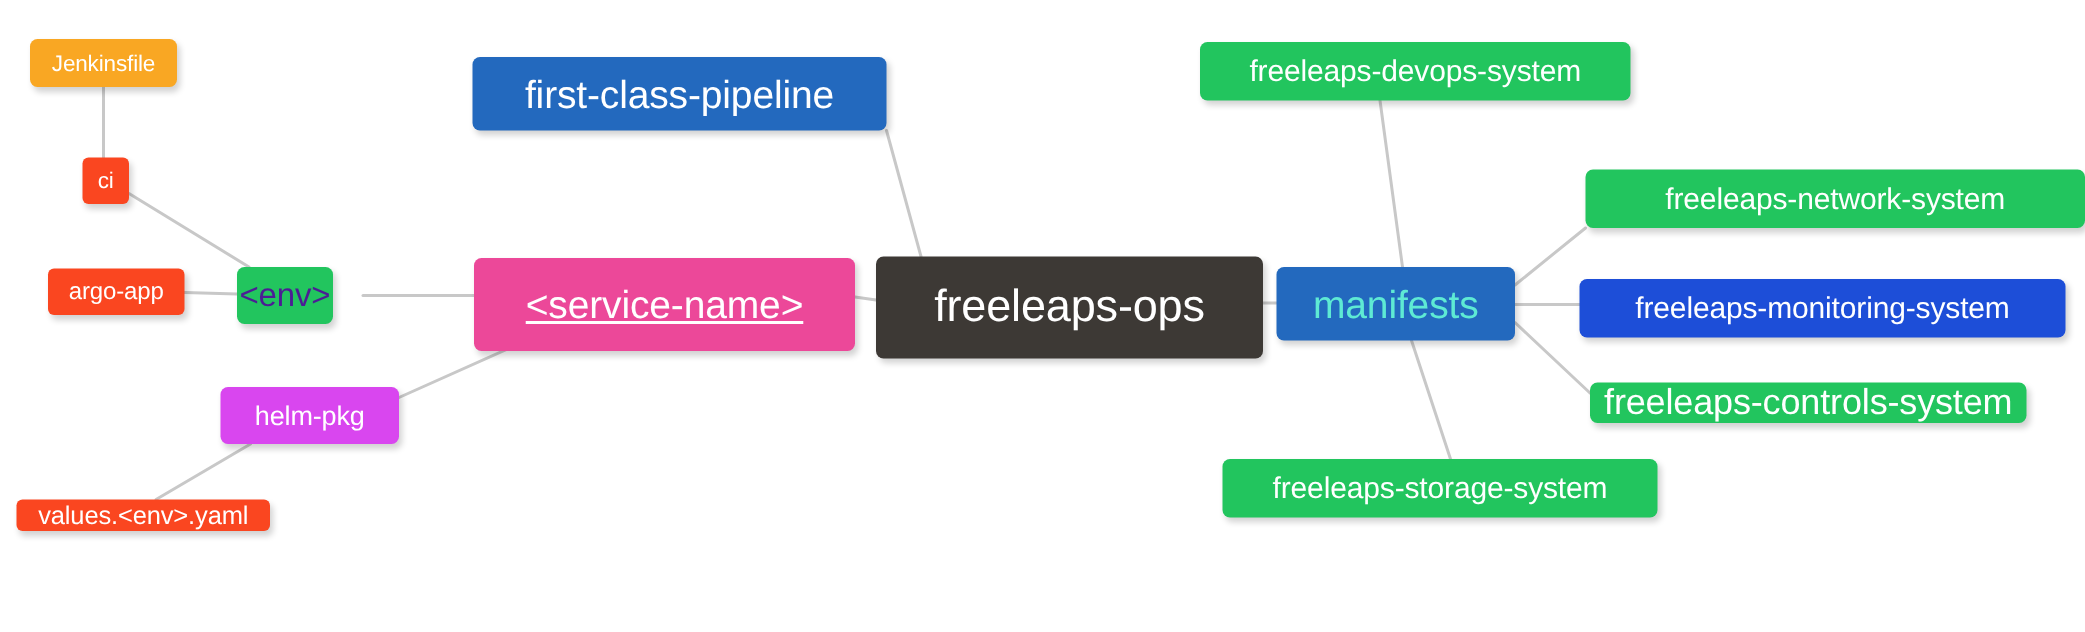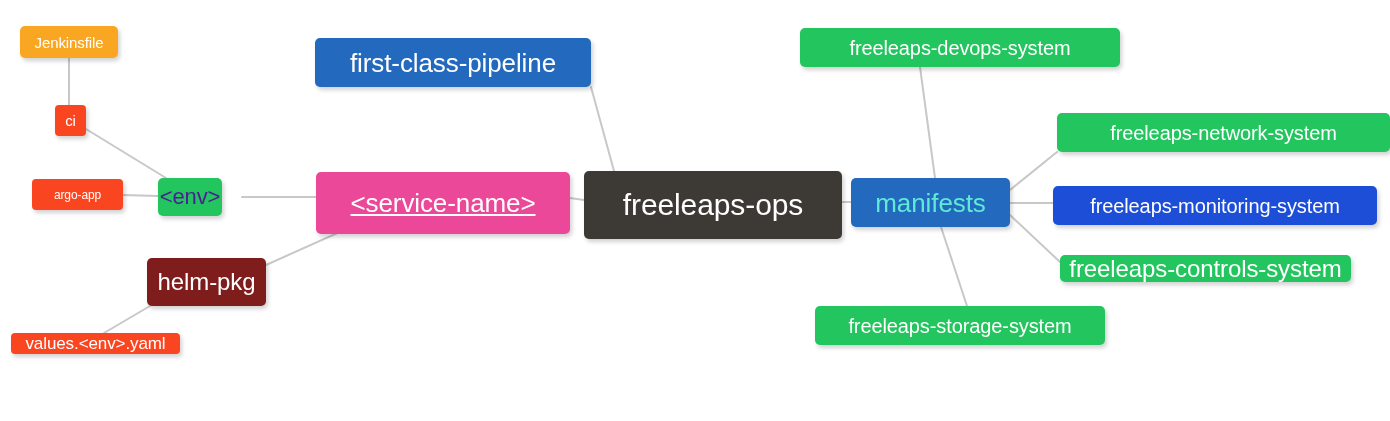--- a/index.html
+++ b/index.html
@@ -78,33 +78,33 @@
       </div>
       <div class="mm-node" style="left: 158px; top: 178px; width: 64px; height: 38px; background: rgb(34, 197, 94); font-size: 22px; border-radius: 5px; color: #4c1d95;">
         <span class="mm-label">&lt;env&gt;</span>
       </div>
       <div class="mm-node" style="left: 55px; top: 105px; width: 31px; height: 31px; background: rgb(250, 70, 32); font-size: 15px; border-radius: 4px; color: rgb(255, 255, 255);">
         <span class="mm-label">ci</span>
       </div>
       <div class="mm-node" style="left: 20px; top: 26px; width: 98px; height: 32px; background: rgb(249, 167, 35); font-size: 15px; border-radius: 5px; color: rgb(255, 255, 255); justify-content: center;">
         <span class="mm-label">Jenkinsfile</span>
       </div>
-      <div class="mm-node" style="left: 32px; top: 179px; width: 91px; height: 31px; background: rgb(250, 70, 32); font-size: 12px; border-radius: 4px; color: rgb(255, 255, 255);">
+      <div class="mm-node" style="left: 32px; top: 179px; width: 91px; height: 31px; background: rgb(250, 70, 32); font-size: 16px; border-radius: 4px; color: rgb(255, 255, 255);">
         <span class="mm-label">argo-app</span>
       </div>
-      <div class="mm-node" style="left: 147px; top: 258px; width: 119px; height: 48px; background: #7f1d1d; font-size: 24px; border-radius: 5px; color: rgb(255, 255, 255);">
+      <div class="mm-node" style="left: 147px; top: 258px; width: 119px; height: 38px; background: #d946ef; font-size: 18px; border-radius: 5px; color: rgb(255, 255, 255);">
         <span class="mm-label">helm-pkg</span>
       </div>
       <div class="mm-node" style="left: 11px; top: 333px; width: 169px; height: 21px; background: rgb(250, 70, 32); font-size: 17px; border-radius: 4px; color: rgb(255, 255, 255);">
         <span class="mm-label">values.&lt;env&gt;.yaml</span>
       </div>
       <div class="mm-node" style="left: 851px; top: 178px; width: 159px; height: 49px; background: rgb(35, 105, 190); font-size: 26px; border-radius: 5px; color: #5eead4;">
         <span class="mm-label">manifests</span>
       </div>
-      <div class="mm-node" style="left: 800px; top: 28px; width: 320px; height: 39px; background: rgb(34, 197, 94); font-size: 20px; border-radius: 5px; color: rgb(255, 255, 255);">
+      <div class="mm-node" style="left: 800px; top: 28px; width: 287px; height: 39px; background: rgb(34, 197, 94); font-size: 20px; border-radius: 5px; color: rgb(255, 255, 255);">
         <span class="mm-label">freeleaps-devops-system</span>
       </div>
       <div class="mm-node" style="left: 1057px; top: 113px; width: 333px; height: 39px; background: rgb(34, 197, 94); font-size: 20px; border-radius: 5px; color: rgb(255, 255, 255);">
         <span class="mm-label">freeleaps-network-system</span>
       </div>
       <div class="mm-node" style="left: 1053px; top: 186px; width: 324px; height: 39px; background: #1d4ed8; font-size: 20px; border-radius: 5px; color: rgb(255, 255, 255);">
         <span class="mm-label">freeleaps-monitoring-system</span>
       </div>
       <div class="mm-node" style="left: 1060px; top: 255px; width: 291px; height: 27px; background: rgb(34, 197, 94); font-size: 24px; border-radius: 5px; color: rgb(255, 255, 255);">
         <span class="mm-label">freeleaps-controls-system</span>

